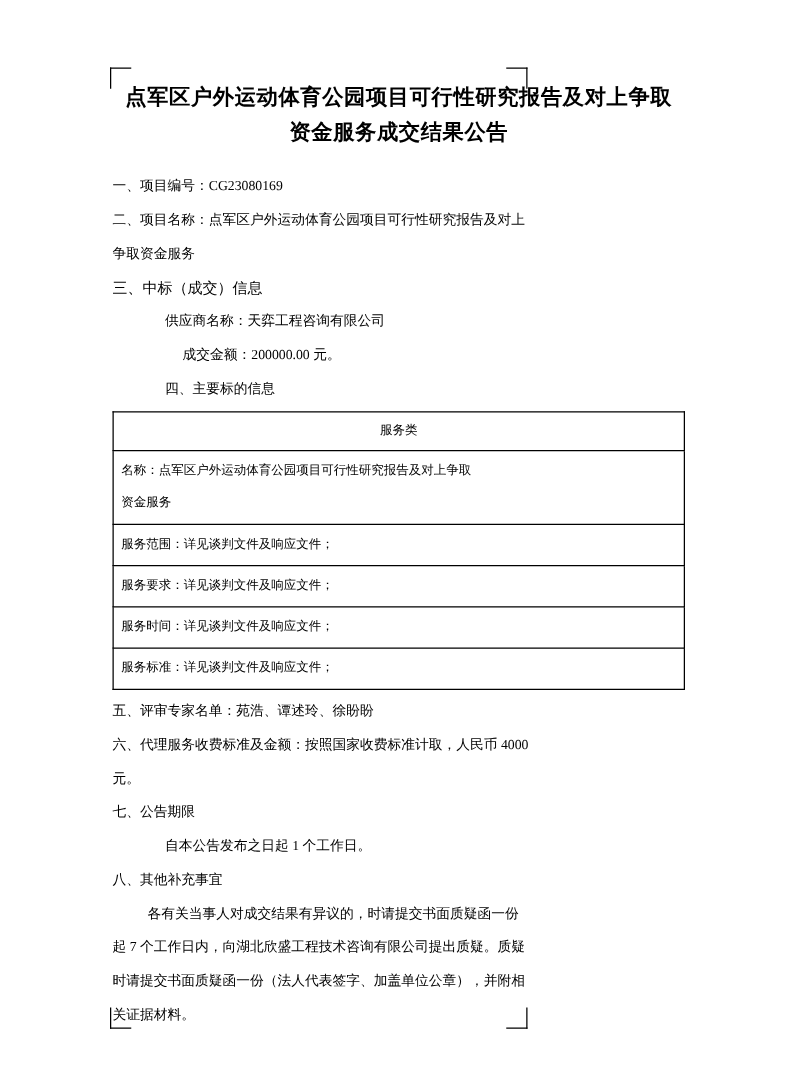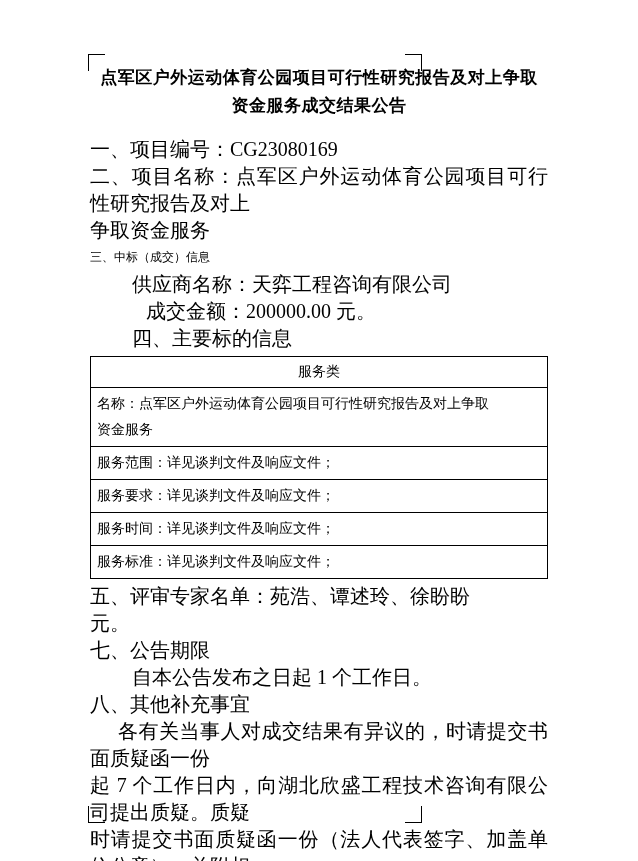--- a/index.html
+++ b/index.html
@@ -43,41 +43,41 @@
   }
   .doc-title {
     text-align: center;
     font-weight: bold;
     font-size: 17px;
     line-height: 28px;
     letter-spacing: 0.5px;
     margin-bottom: 16px;
   }
   .para {
-    font-size: 20px;
+    font-size: 11px;
     line-height: 27px;
     text-align: justify;
     margin: 0;
   }
   .indent-2 { padding-left: 42px; }
   .indent-3 { padding-left: 56px; }
   .indent-body { text-indent: 28px; }
   .u {
     text-underline-offset: 2px;
   }
   table.main-table {
     border-collapse: collapse;
     width: 100%;
     margin: 4px 0 4px 0;
     table-layout: fixed;
   }
   table.main-table td {
     border: 1px solid #000;
     padding: 3px 6px;
-    font-size: 14px;
+    font-size: 10px;
     line-height: 26px;
     vertical-align: middle;
   }
   table.main-table td.hdr {
     text-align: center;
     padding: 2px 6px;
   }
   .sec-head {
     font-size: 12px;
     line-height: 27px;
@@ -138,20 +138,21 @@
           <td>服务时间：详见谈判文件及响应文件；</td>
         </tr>
         <tr>
           <td>服务标准：详见谈判文件及响应文件；</td>
         </tr>
       </tbody>
     </table>
 
     <p class="para">五、评审专家名单：苑浩、谭述玲、徐盼盼</p>
 
+    <p class="para">六、代理服务收费标准及金额：按照国家收费标准计取，人民币 4000</p>
     <p class="para">元。</p>
 
     <p class="para">七、公告期限</p>
     <p class="para indent-2">自本公告发布之日起 1 个工作日。</p>
 
     <p class="para">八、其他补充事宜</p>
     <p class="para indent-body">各有关当事人对成交结果有异议的，时请提交书面质疑函一份</p>
     <p class="para">起 7 个工作日内，向湖北欣盛工程技术咨询有限公司提出质疑。质疑</p>
     <p class="para">时请提交书面质疑函一份（法人代表签字、加盖单位公章），并附相</p>
     <p class="para">关证据材料。</p>

